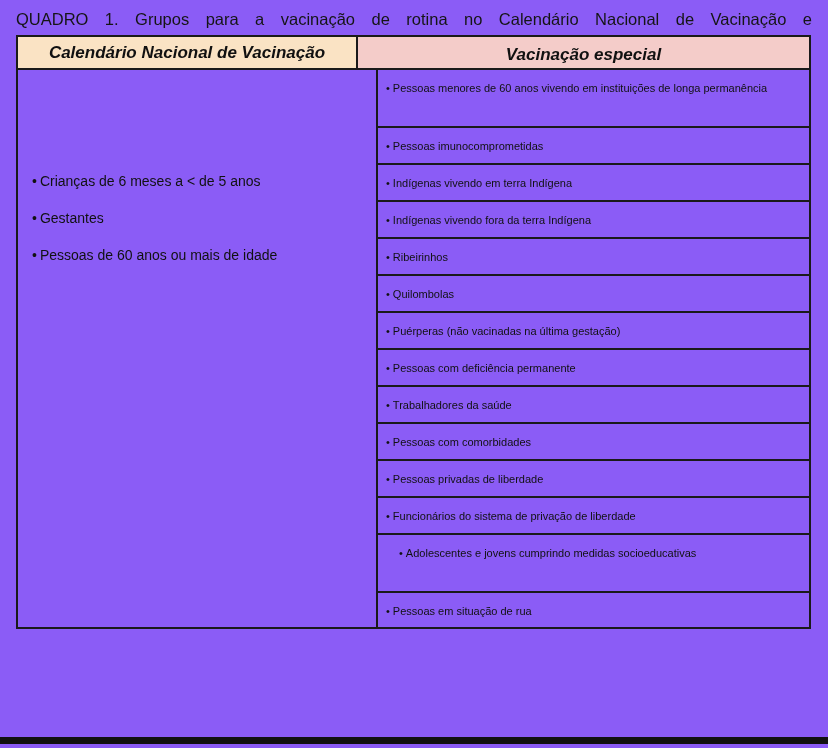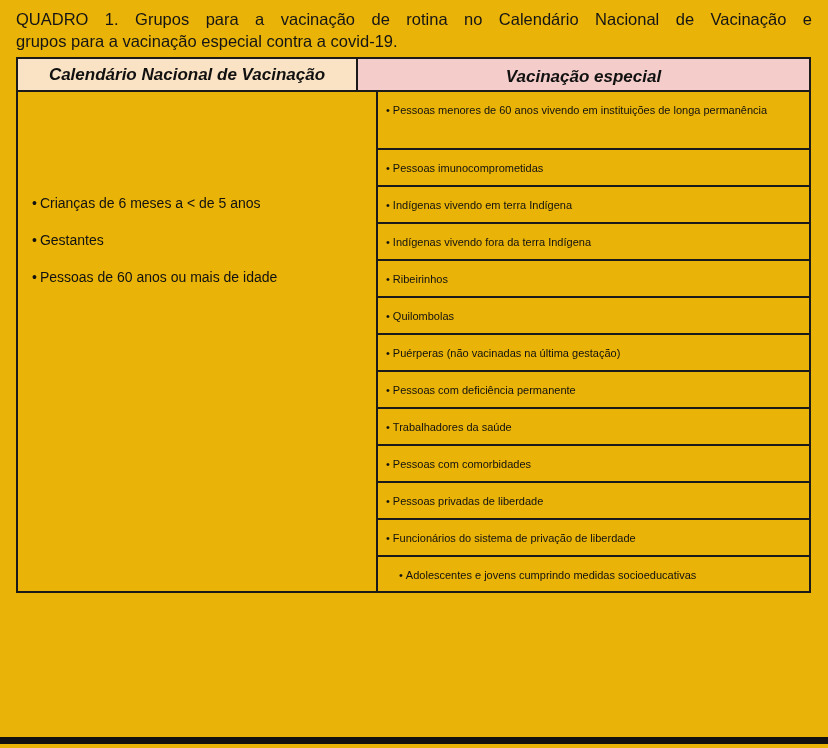--- a/index.html
+++ b/index.html
@@ -6,21 +6,21 @@
     margin: 0;
     padding: 0;
     background: #ffffff;
     font-family: "Liberation Sans", sans-serif;
     color: #111111;
   }
   .page {
     position: relative;
     width: 828px;
     height: 748px;
-    background: #eab308;
+    background: #8b5cf6;
     overflow: hidden;
   }
   .caption {
     margin: 8px 16px 5px 16px;
     width: 796px;
     font-size: 16.5px;
     line-height: 22px;
     color: #151515;
   }
   .caption .line1 {
@@ -112,21 +112,20 @@
     background: #111111;
   }
 </style>
 </head>
 <body>
 
 <div class="page">
 
   <div class="caption">
     <div class="line1">QUADRO 1. Grupos para a vacinação de rotina no Calendário Nacional de Vacinação e</div>
-    <div class="line2">grupos para a vacinação especial contra a covid-19.</div>
   </div>
 
   <div class="quadro">
 
     <div class="thead">
       <div class="th th-left">
         <span>Calendário Nacional de Vacinação</span>
       </div>
       <div class="th th-right">
         <span>Vacinação especial</span>
@@ -148,20 +147,21 @@
         <div class="row"><span class="bullet">•</span><span>Indígenas vivendo fora da terra Indígena</span></div>
         <div class="row"><span class="bullet">•</span><span>Ribeirinhos</span></div>
         <div class="row"><span class="bullet">•</span><span>Quilombolas</span></div>
         <div class="row"><span class="bullet">•</span><span>Puérperas (não vacinadas na última gestação)</span></div>
         <div class="row"><span class="bullet">•</span><span>Pessoas com deficiência permanente</span></div>
         <div class="row"><span class="bullet">•</span><span>Trabalhadores da saúde</span></div>
         <div class="row"><span class="bullet">•</span><span>Pessoas com comorbidades</span></div>
         <div class="row"><span class="bullet">•</span><span>Pessoas privadas de liberdade</span></div>
         <div class="row"><span class="bullet">•</span><span>Funcionários do sistema de privação de liberdade</span></div>
         <div class="row row-tall pr-wide"><span class="bullet">•</span><span>Adolescentes e jovens cumprindo medidas socioeducativas</span></div>
+        <div class="row"><span class="bullet">•</span><span>Pessoas em situação de rua</span></div>
       </div>
 
     </div>
   </div>
 
   <div class="bottom-rule"></div>
 
 </div>
 
 </body></html>

